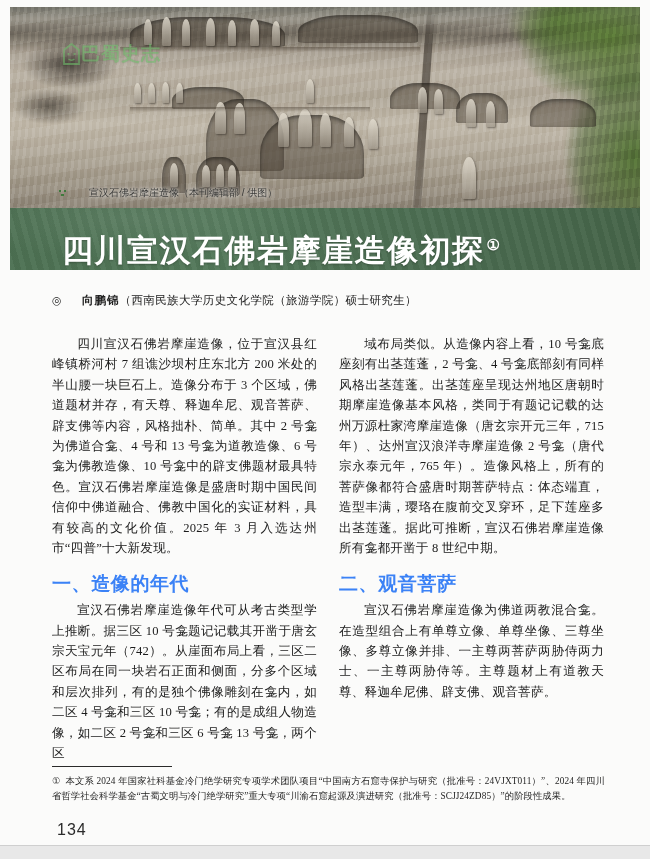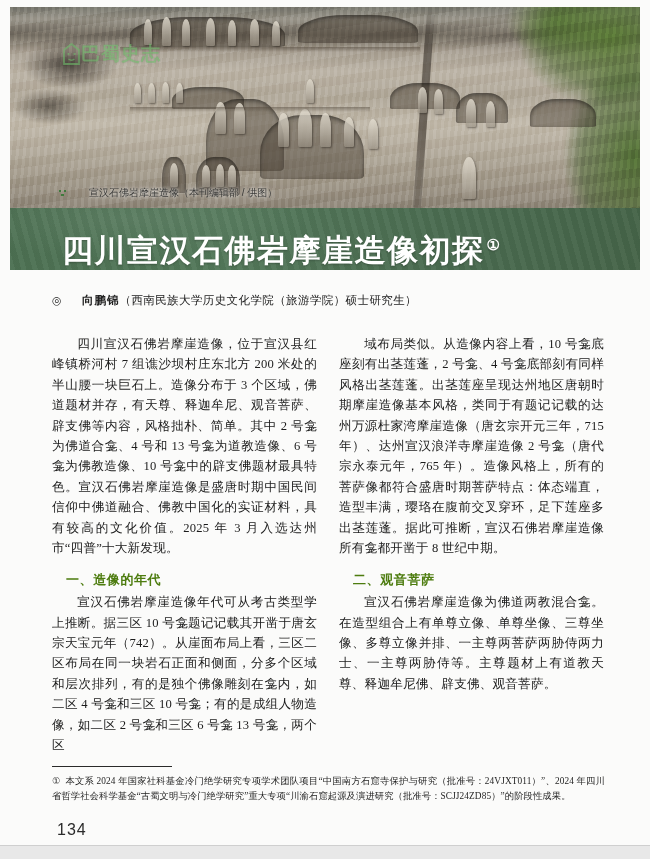--- a/index.html
+++ b/index.html
@@ -202,25 +202,25 @@
     margin: 0;
     font-family: "Liberation Serif", "DejaVu Serif", serif;
     font-size: 12.6px;
     line-height: 1.62;
     color: #1b1b1b;
     text-align: justify;
     text-indent: 2em;
     letter-spacing: .2px;
   }
   .section-head {
-    margin: 14px 0 1px 14px;
+    margin: 14px 0 1px 0;
     font-family: "Liberation Sans", "DejaVu Sans", sans-serif;
     font-weight: bold;
-    font-size: 13px;
-    color: #4d7c0f;
+    font-size: 19px;
+    color: #3b82f6;
     letter-spacing: .6px;
   }
   .col .body-p + .section-head { margin-top: 13px; }
   .col .section-head + .body-p { margin-top: 3px; }
   .col .body-p + .body-p { margin-top: 2px; }
 
   
   .footnote-rule {
     position: absolute;
     left: 52px;

